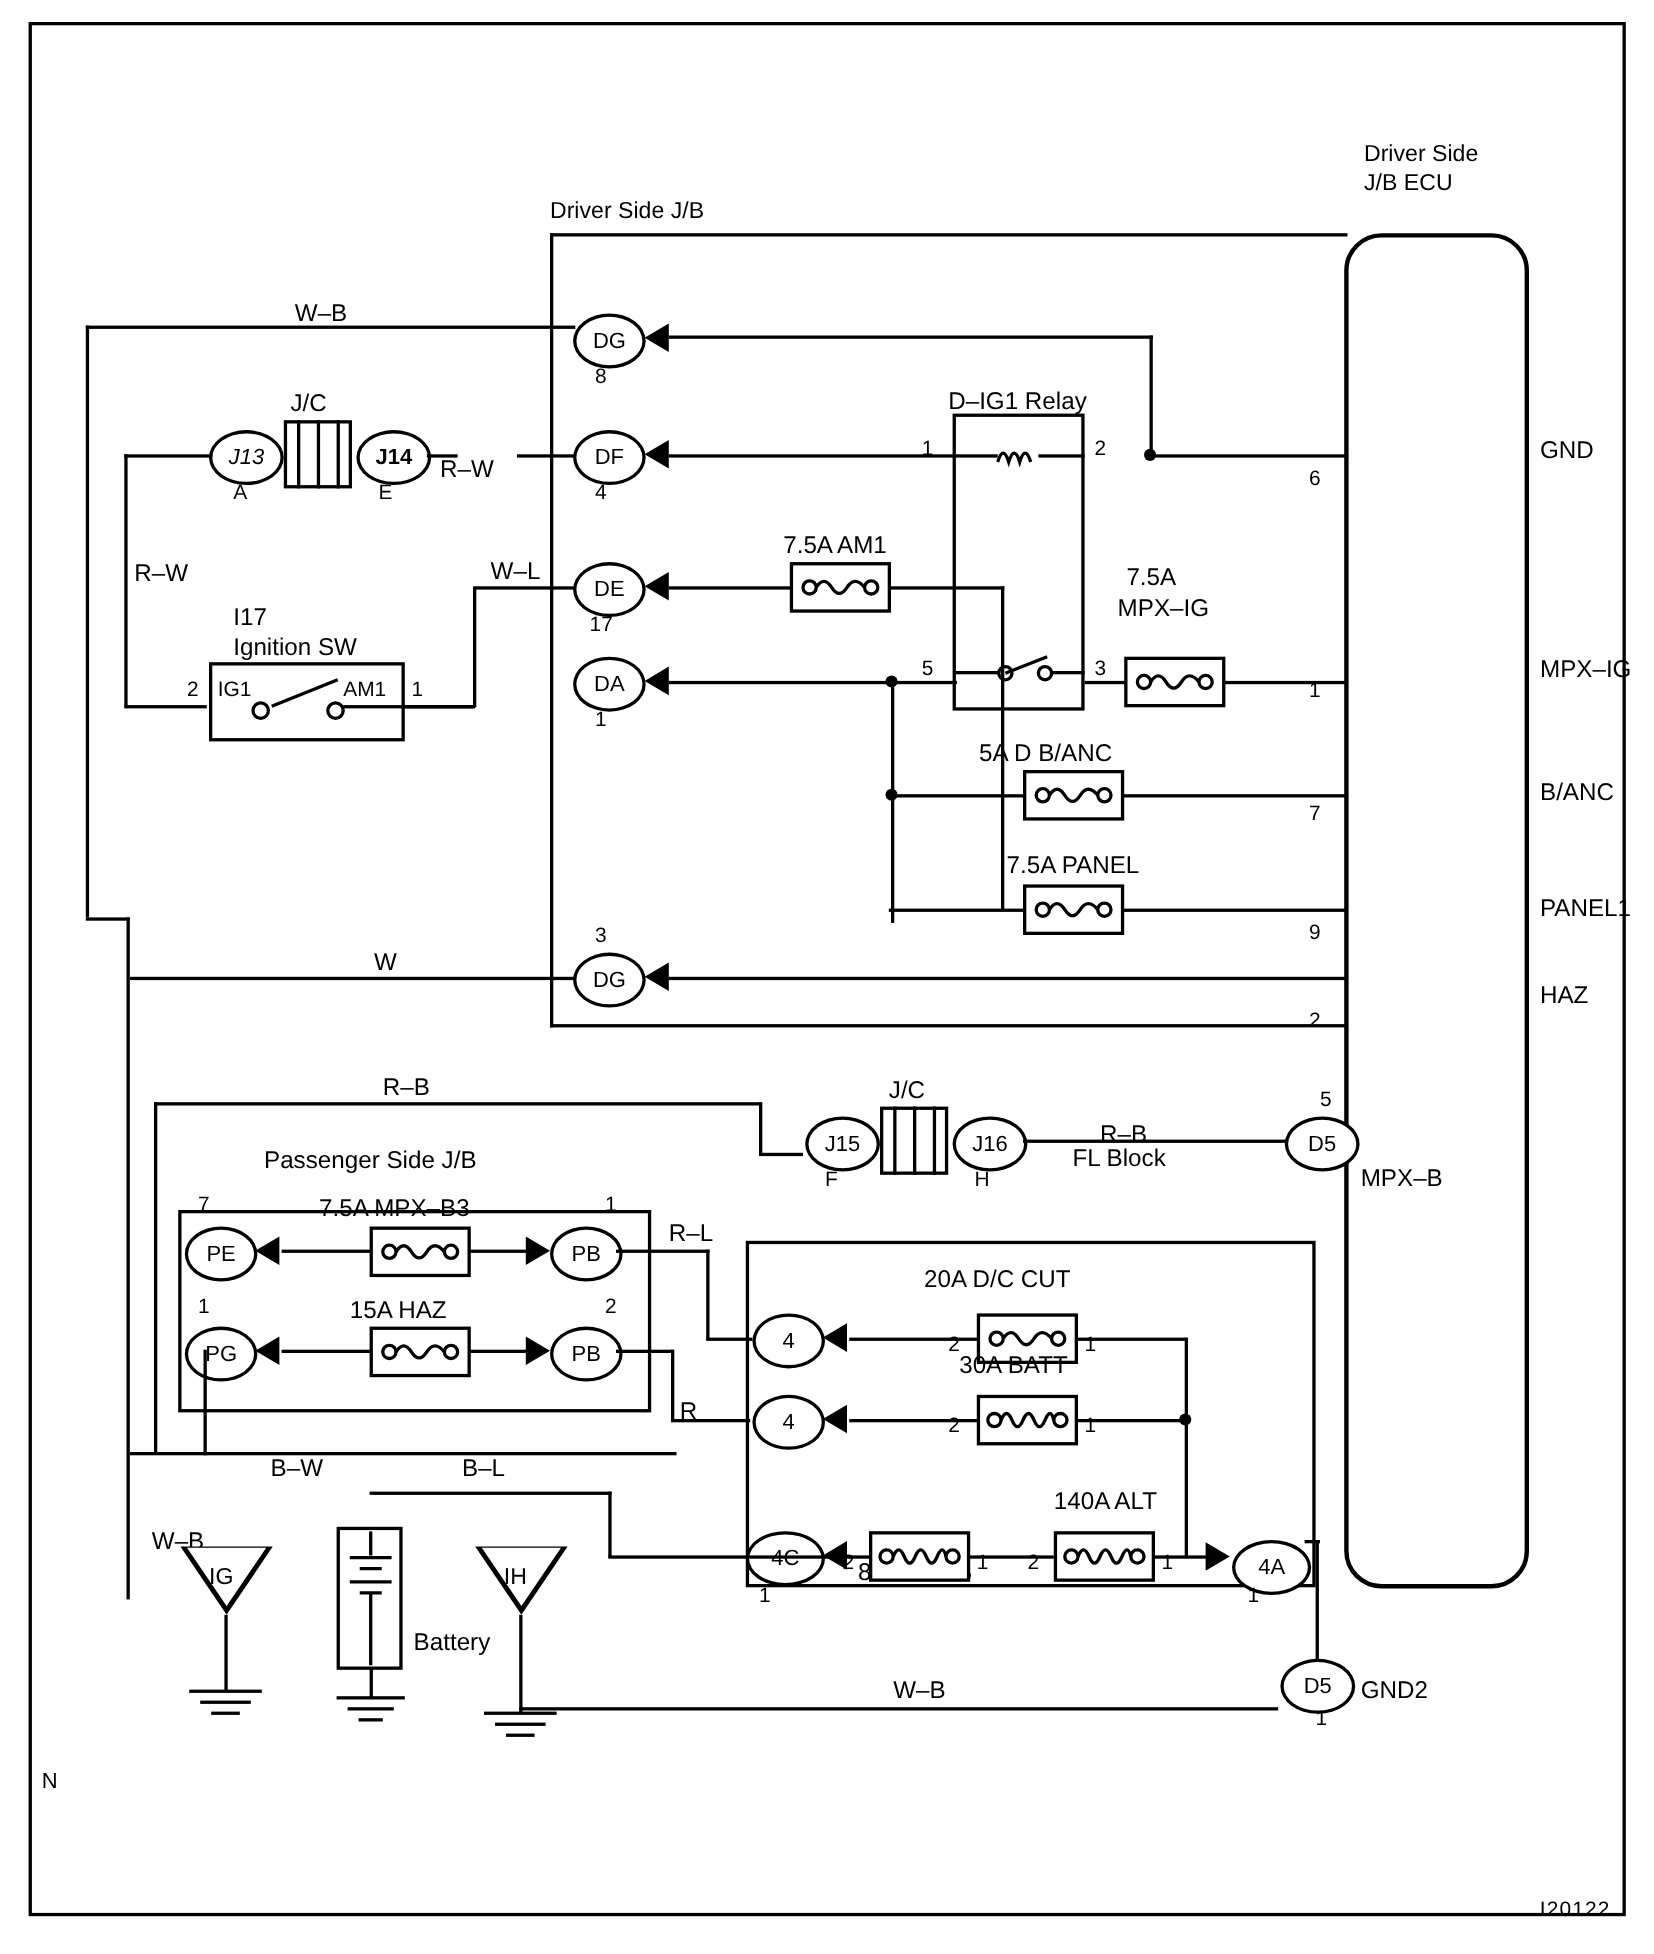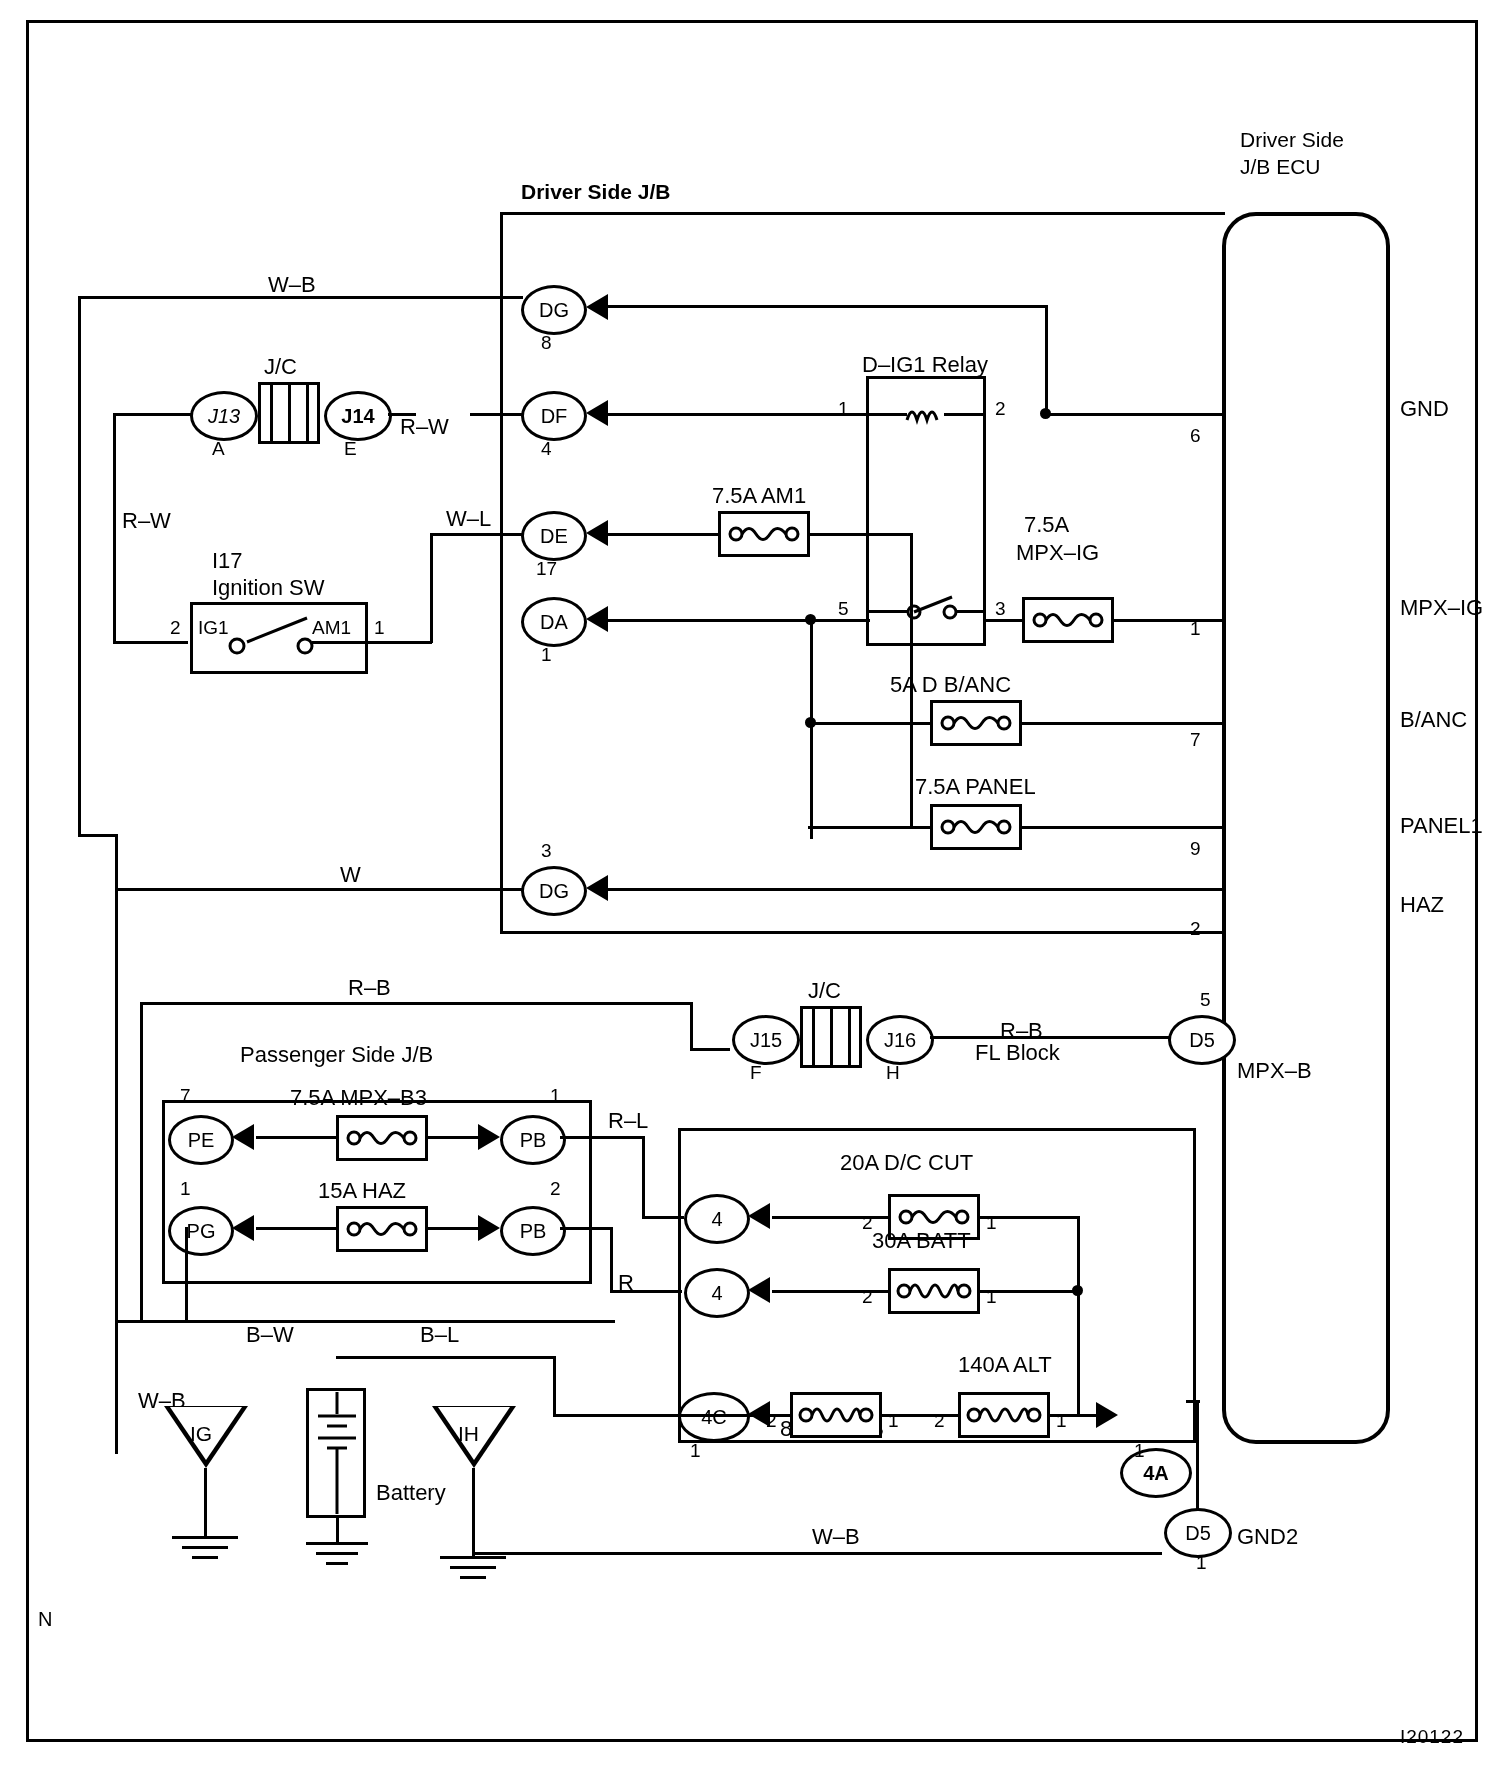--- a/index.html
+++ b/index.html
@@ -26,21 +26,21 @@
   .code{position:absolute;right:40px;bottom:28px;font-size:19px;letter-spacing:1px;}
 </style>
 </head>
 <body>
 
 <div id="page">
   <div id="frame"></div>
 
   <div class="lbl" style="left:1240px;top:128px;">Driver Side</div>
   <div class="lbl" style="left:1240px;top:155px;">J/B ECU</div>
-  <div class="lbl" style="left:521px;top:180px;font-weight:bold;">Driver Side J/B</div>
+  <div class="lbl" style="left:500px;top:180px;">Driver Side J/B</div>
 
   <div class="ecu" style="left:1222px;top:212px;width:168px;height:1232px;"></div>
 
   <div class="jbbox" style="left:500px;top:212px;width:725px;height:722px;border-right:none;"></div>
 
   <div class="lbl b" style="left:1400px;top:396px;">GND</div>
   <div class="lbl sm" style="left:1190px;top:425px;">6</div>
 
   <div class="lbl b" style="left:1400px;top:595px;">MPX–IG</div>
   <div class="lbl sm" style="left:1190px;top:618px;">1</div>
@@ -361,21 +361,21 @@
     <svg width="86" height="40">
       <circle cx="13" cy="20" r="6" fill="#fff" stroke="#000" stroke-width="3"></circle>
       <circle cx="73" cy="20" r="6" fill="#fff" stroke="#000" stroke-width="3"></circle>
       <path d="M19 20 q5 -12 10 0 q5 12 10 0 q5 -12 10 0 q5 12 10 0 q5 -12 8 0" fill="none" stroke="#000" stroke-width="3"></path>
     </svg>
   </div>
   <div class="lbl sm" style="left:934px;top:1410px;">2</div>
   <div class="lbl sm" style="left:1056px;top:1410px;">1</div>
   <div class="h" style="left:1048px;top:1414px;width:50px;"></div>
   <div class="arrowR" style="left:1096px;top:1402px;"></div>
-  <div class="oval" style="left:1120px;top:1448px;width:66px;height:44px;font-weight:bold;">
+  <div class="oval" style="left:1120px;top:1400px;width:66px;height:44px;">
     <span>4A</span>
   </div>
   <div class="lbl sm" style="left:1134px;top:1440px;">1</div>
   <div class="v" style="left:1196px;top:1400px;height:130px;"></div>
   <div class="h" style="left:1186px;top:1400px;width:14px;"></div>
 
   <div class="gnd-tri" style="left:164px;top:1406px;"></div>
   <div class="gnd-tri-in" style="left:170px;top:1407px;"></div>
   <div class="lbl" style="left:190px;top:1422px;">IG</div>
   <div class="v" style="left:204px;top:1468px;height:70px;"></div>

